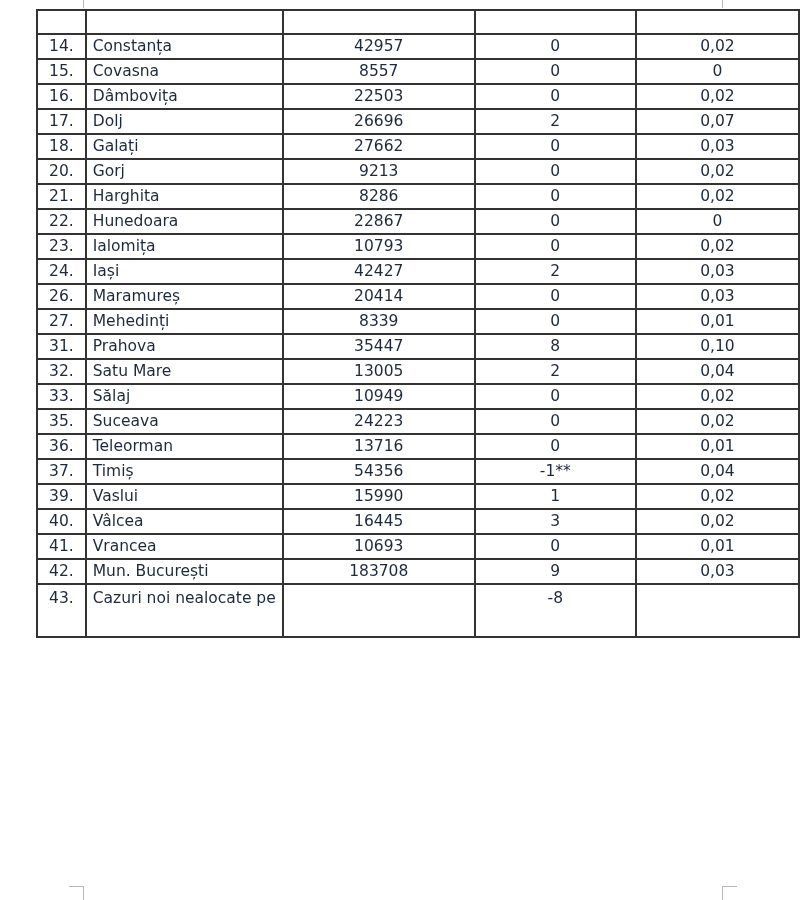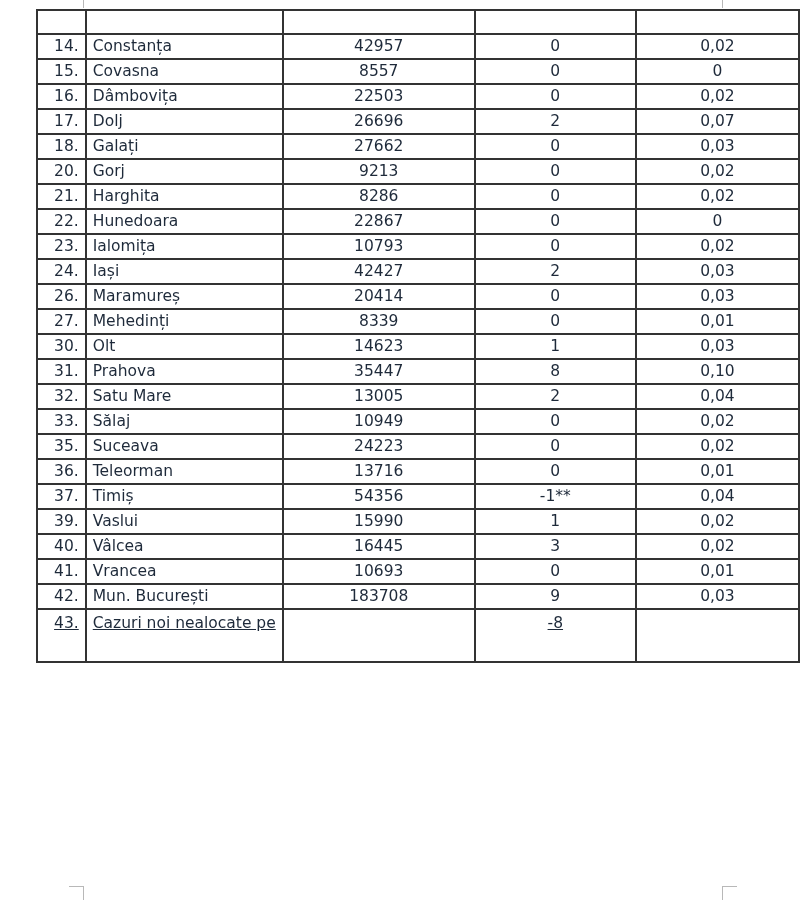--- a/index.html
+++ b/index.html
@@ -21,24 +21,24 @@
   table.data td {
     border: 2px solid #333333; padding: 0 6px; height: 23px; line-height: 23px;
     white-space: nowrap; overflow: hidden;
   }
   table.data col.c1 { width: 49px; }
   table.data col.c2 { width: 153px; }
   table.data col.c3 { width: 195px; }
   table.data col.c4 { width: 164px; }
   table.data col.c5 { width: 166px; }
   tr.header td { height: 22px; }
-  td.num { text-align: right; padding-left: 5px; }
+  td.num { text-align: center; padding-left: 5px; }
   td.name { text-align: left; padding-left: 5px; }
   td.center { text-align: center; }
-  tr.last td { vertical-align: top; height: 51px; line-height: 27px; text-decoration: underline; }
+  tr.last td { vertical-align: top; height: 51px; line-height: 27px; }
   td.justify { white-space: normal; text-align: justify; text-align-last: justify; line-height: 27px; }
 </style>
 </head>
 <body>
 
 <div class="corner tl"></div>
 <div class="corner tr"></div>
 <div class="corner bl"></div>
 <div class="corner br"></div>
 
@@ -136,27 +136,20 @@
         <td class="center">0,03</td>
       </tr>
       <tr>
         <td class="num">27.</td>
         <td class="name">Mehedinți</td>
         <td class="center">8339</td>
         <td class="center">0</td>
         <td class="center">0,01</td>
       </tr>
       <tr>
-        <td class="num">30.</td>
-        <td class="name">Olt</td>
-        <td class="center">14623</td>
-        <td class="center">1</td>
-        <td class="center">0,03</td>
-      </tr>
-      <tr>
         <td class="num">31.</td>
         <td class="name">Prahova</td>
         <td class="center">35447</td>
         <td class="center">8</td>
         <td class="center">0,10</td>
       </tr>
       <tr>
         <td class="num">32.</td>
         <td class="name">Satu Mare</td>
         <td class="center">13005</td>

